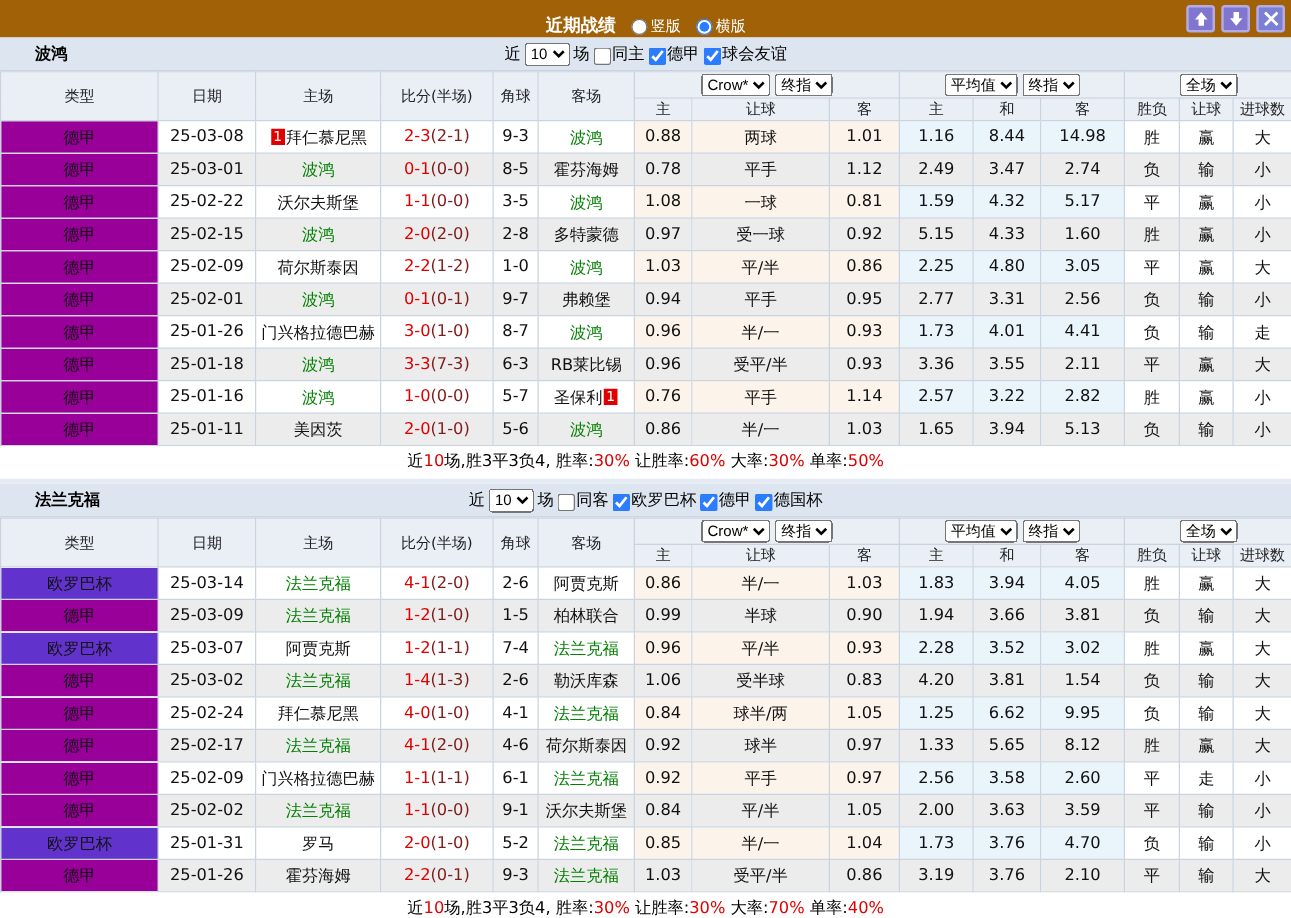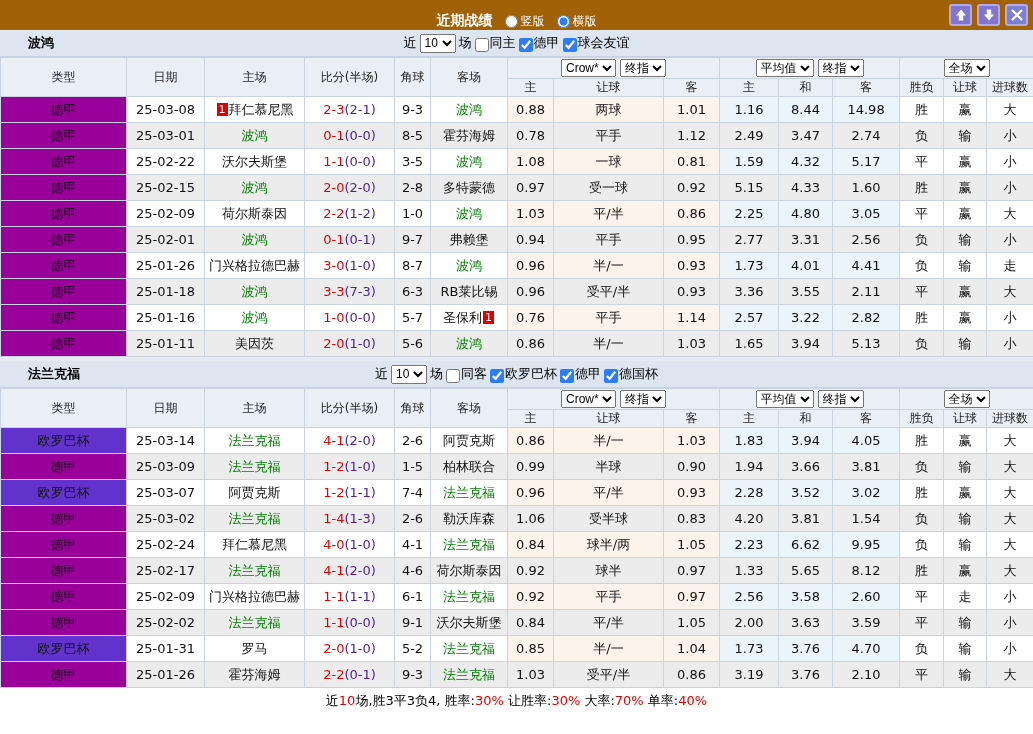--- a/index.html
+++ b/index.html
@@ -33,21 +33,21 @@
   .hsel { font-size: 12px; height: 18px; margin: 0 2px; max-width: 72px; }
   .grid tbody td { height: 26px; font-size: 13px; color: #111; background: #fff; }
   .grid tbody tr.stripe td { background: #ececec; }
   .grid tbody td.crow { background: #fcf4ea; }
   .grid tbody td.avgc { background: #e9f4fb; }
   td.type { color: #fff; font-size: 13px; }
   td.type-d { background: #990099 !important; }
   td.type-e { background: #6233cc !important; }
   .green-team { color: #008000; }
   .sm { color: #e00000; }
-  .sh { color: #4c1d95; }
+  .sh { color: #7f1d1d; }
   .card-badge { display: inline-block; background: #e00000; color: #fff; font-size: 11px; line-height: 13px; padding: 0 2px; margin: 0 1px; vertical-align: 1px; }
   td.res { font-size: 13px; }
   .res-r { color: #e00000; } .res-b { color: #0011cc; } .res-g { color: #007700; }
 
   .summary { height: 26px; line-height: 26px; text-align: center; font-size: 13px; color: #000; background: #fff; }
   .summary .red { color: #e00000; }
   .gap { height: 4px; background: #e4ebf3; }
 </style>
 </head>
 <body>
@@ -312,20 +312,21 @@
             <td class="crow">1.03</td>
             <td class="avgc">1.65</td>
             <td class="avgc">3.94</td>
             <td class="avgc">5.13</td>
             <td class="res res-b">负</td>
             <td class="res res-b">输</td>
             <td class="res res-b">小</td>
           </tr>
         </tbody>
     </table>
+    <div class="summary"><span class="">近</span><span class="red">10</span><span class="">场,胜3平3负4, 胜率:</span><span class="red">30%</span><span class=""> 让胜率:</span><span class="red">60%</span><span class=""> 大率:</span><span class="red">30%</span><span class=""> 单率:</span><span class="red">50%</span></div>
   </section>
 
   <div class="gap"></div>
 
   <section>
     <div class="filterbar">
       <span class="team-name">法兰克福</span>
       <span class="filter-controls">
           <span class="ftext">近</span>
           <select class="fsel"><option>10</option></select>
@@ -462,21 +463,21 @@
           <tr class="">
             <td class="type type-d">德甲</td>
             <td>25-02-24</td>
             <td class="team"><span class="">拜仁慕尼黑</span></td>
             <td><span class="sm">4-0</span><span class="sh">(1-0)</span></td>
             <td>4-1</td>
             <td class="team"><span class="green-team">法兰克福</span></td>
             <td class="crow">0.84</td>
             <td class="crow">球半/两</td>
             <td class="crow">1.05</td>
-            <td class="avgc">2.23</td>
+            <td class="avgc">1.25</td>
             <td class="avgc">6.62</td>
             <td class="avgc">9.95</td>
             <td class="res res-b">负</td>
             <td class="res res-b">输</td>
             <td class="res res-r">大</td>
           </tr>
           <tr class="stripe">
             <td class="type type-d">德甲</td>
             <td>25-02-17</td>
             <td class="team"><span class="green-team">法兰克福</span></td>

